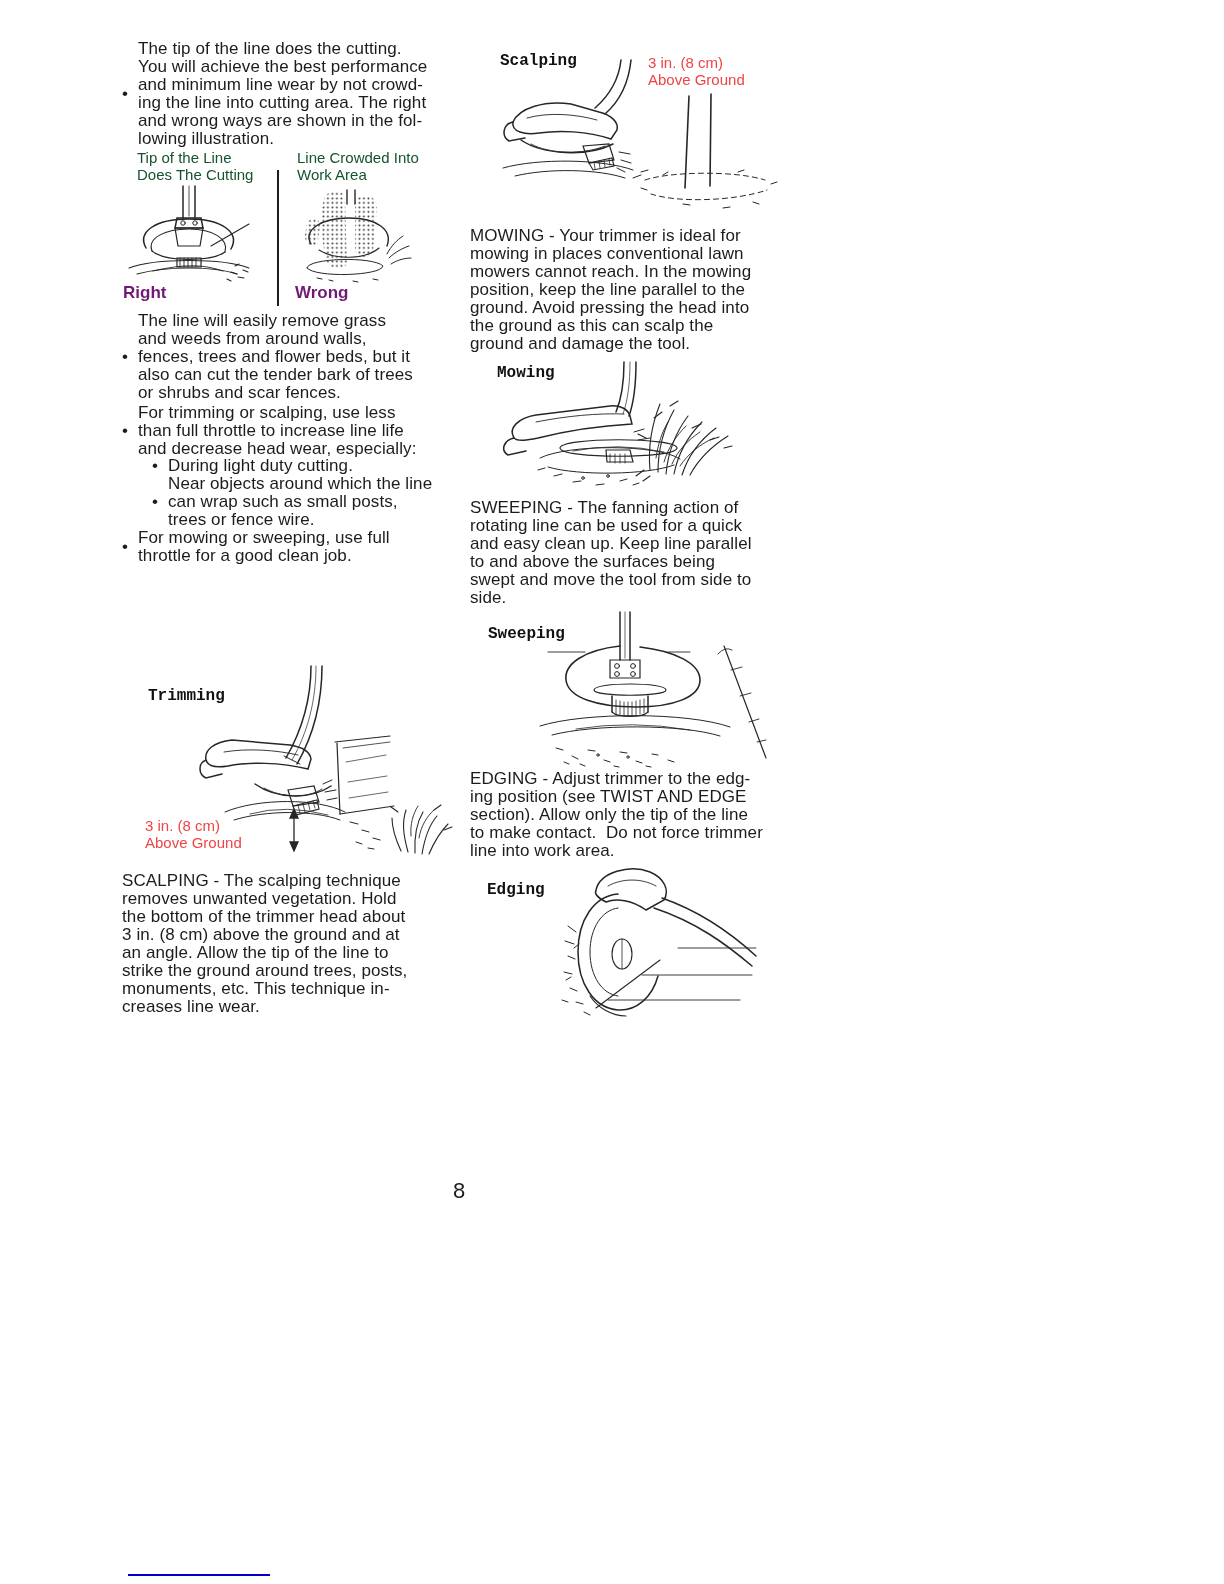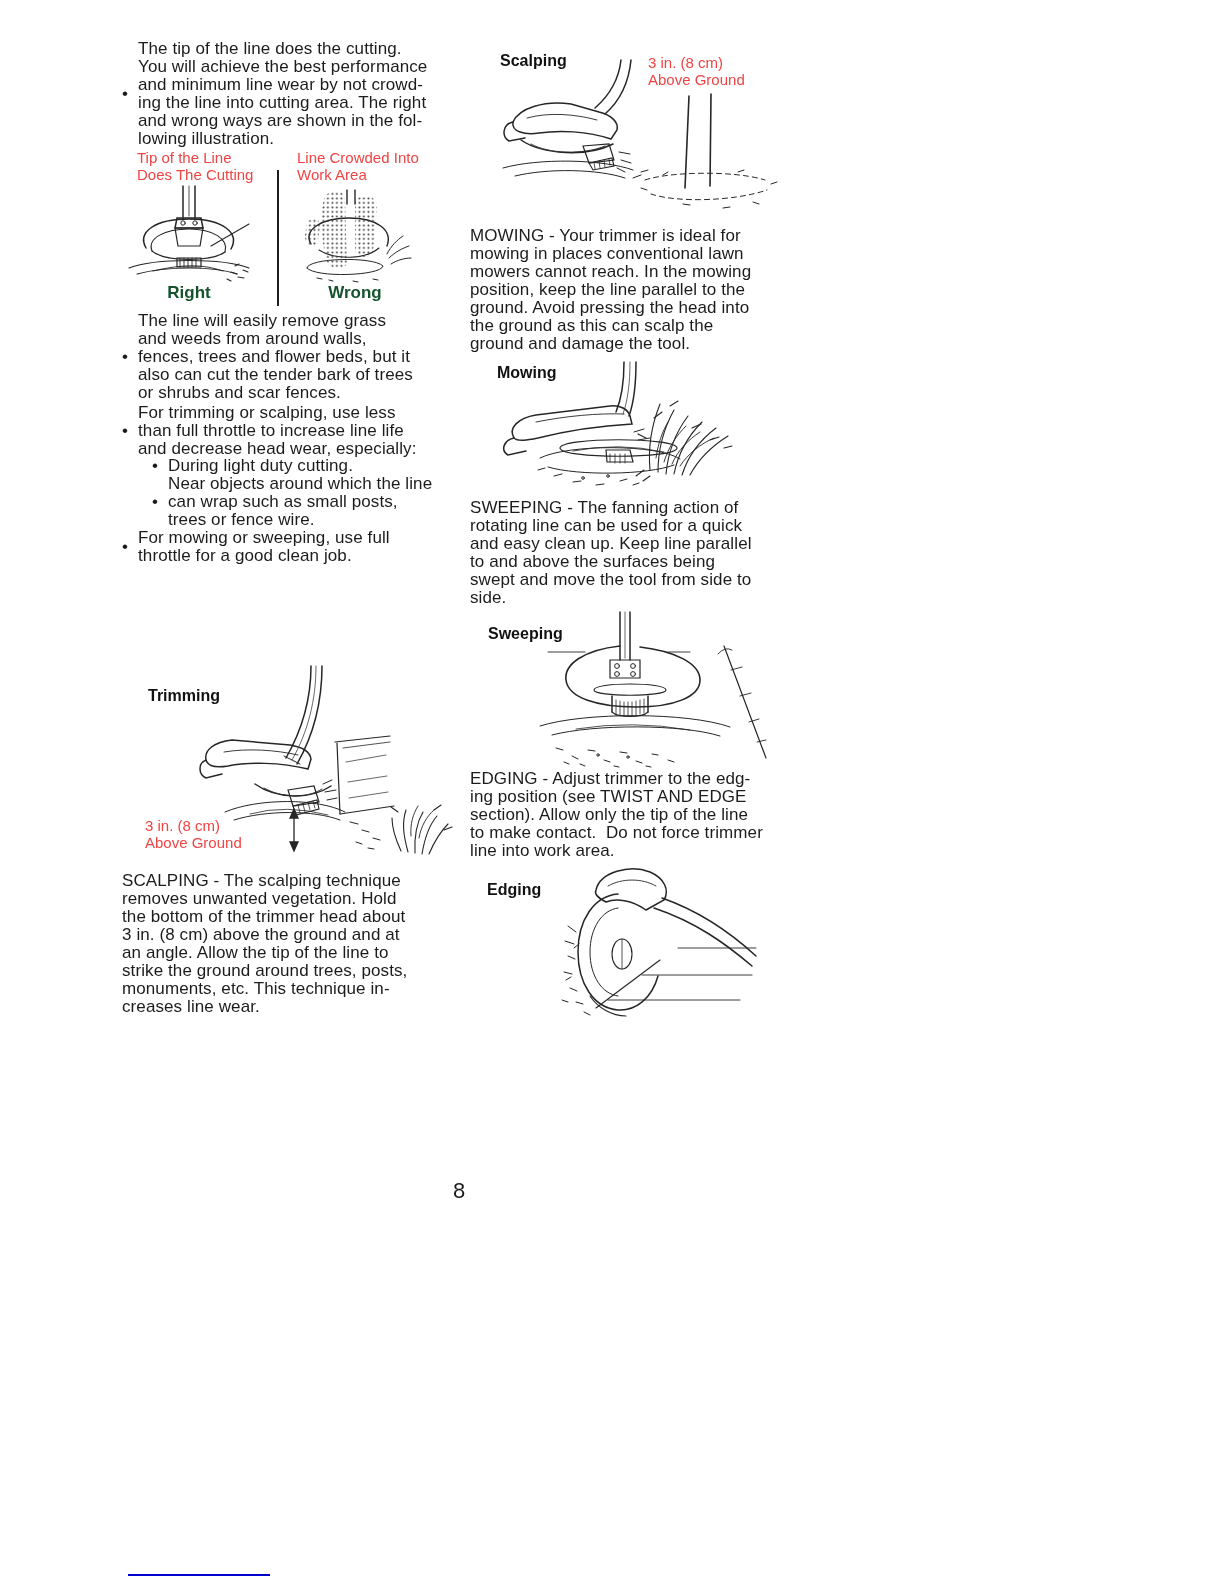--- a/index.html
+++ b/index.html
@@ -17,30 +17,30 @@
     font-size:17px;line-height:18px;
     letter-spacing:0.1px;
   }
   .bullet{
     position:absolute;display:flex;align-items:center;
     font-size:17px;line-height:18px;letter-spacing:0.1px;
   }
   .bm{width:16px;flex:none;}
   .bm::before{content:"\2022";}
   .caption{
-    position:absolute;font-size:15px;line-height:17px;color:#ef4444;
+    position:absolute;font-size:15px;line-height:17px;color:#14532d;
   }
   .callout{
     position:absolute;font-size:15px;line-height:17px;color:#ef4444;
   }
   .figlabel{
-    position:absolute;font-size:16px;font-weight:bold;color:#111;
+    position:absolute;font-size:16px;font-weight:bold;color:#111;font-family:Liberation Mono, monospace;
   }
   .rw-label{
-    position:absolute;font-size:17px;font-weight:bold;text-align:center;color:#14532d;
+    position:absolute;font-size:17px;font-weight:bold;color:#701a75;
   }
   .vdivider{
     position:absolute;width:2px;background:#1d1d1d;
   }
   .pagenum{
     position:absolute;font-size:22px;color:#1c1c1c;text-align:center;
   }
   .blueline{
     position:absolute;height:2px;background:#0000cc;
   }

